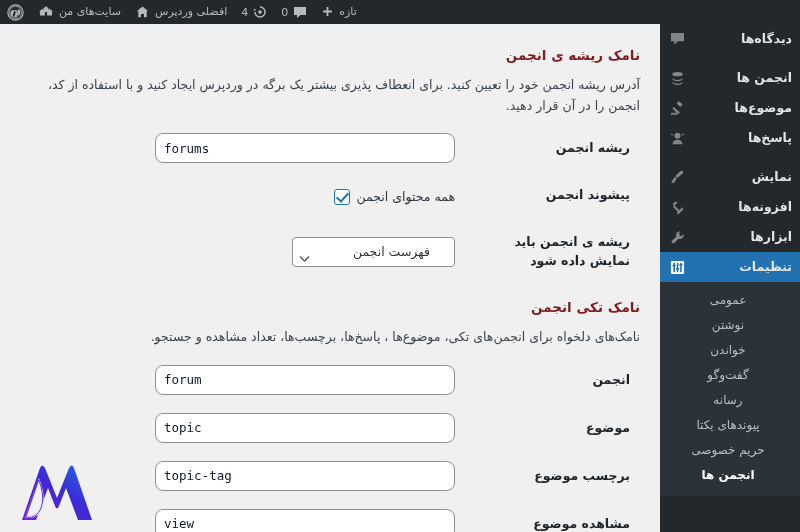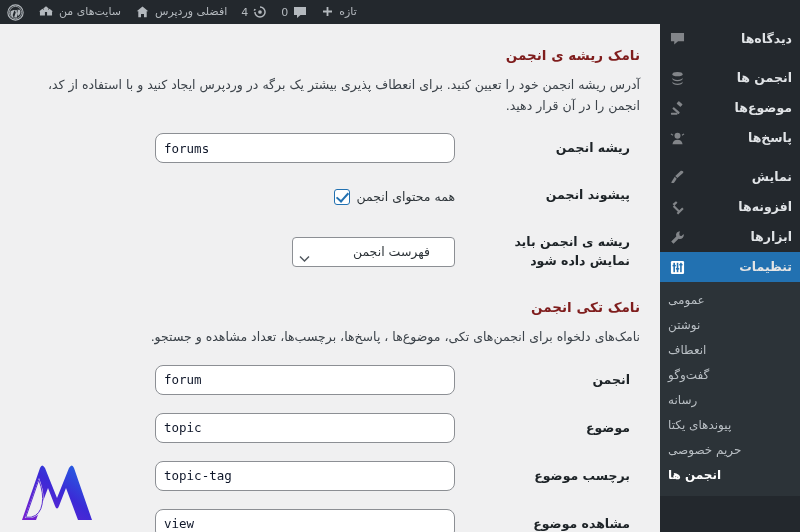--- a/index.html
+++ b/index.html
@@ -99,21 +99,21 @@
     border: 8px solid transparent;
     border-right-color: #f0f0f1;
     border-left: 0;
   }
   .menu-sep { height: 9px; }
 
   
   .submenu { background: #2c3338; padding: 6px 0 8px 0; }
   .submenu-item {
     display: block;
-    text-align: left;
+    text-align: center;
     padding: 0 12px 0 8px;
     line-height: 25px;
     font-size: 12px;
     color: #b9bfc4;
     white-space: nowrap;
     cursor: pointer;
   }
   .submenu-item.current { color: #fff; font-weight: bold; }
 
   .menu-bottom {
@@ -421,21 +421,21 @@
         <rect x="6.3" y="8.6" width="3.5" height="1.6" fill="#2271b1"></rect>
         <rect x="9.9" y="4.2" width="3.5" height="1.6" fill="#2271b1"></rect>
       </svg>
     </span>
     <span class="mi-label">تنظیمات</span>
   </div>
 
   <div class="submenu">
     <div class="submenu-item">عمومی</div>
     <div class="submenu-item">نوشتن</div>
-    <div class="submenu-item">انعطاف</div>
+    <div class="submenu-item">خواندن</div>
     <div class="submenu-item">گفت‌وگو</div>
     <div class="submenu-item">رسانه</div>
     <div class="submenu-item">پیوندهای یکتا</div>
     <div class="submenu-item">حریم خصوصی</div>
     <div class="submenu-item current">انجمن ها</div>
   </div>
 
   <div class="menu-bottom">
     
     

